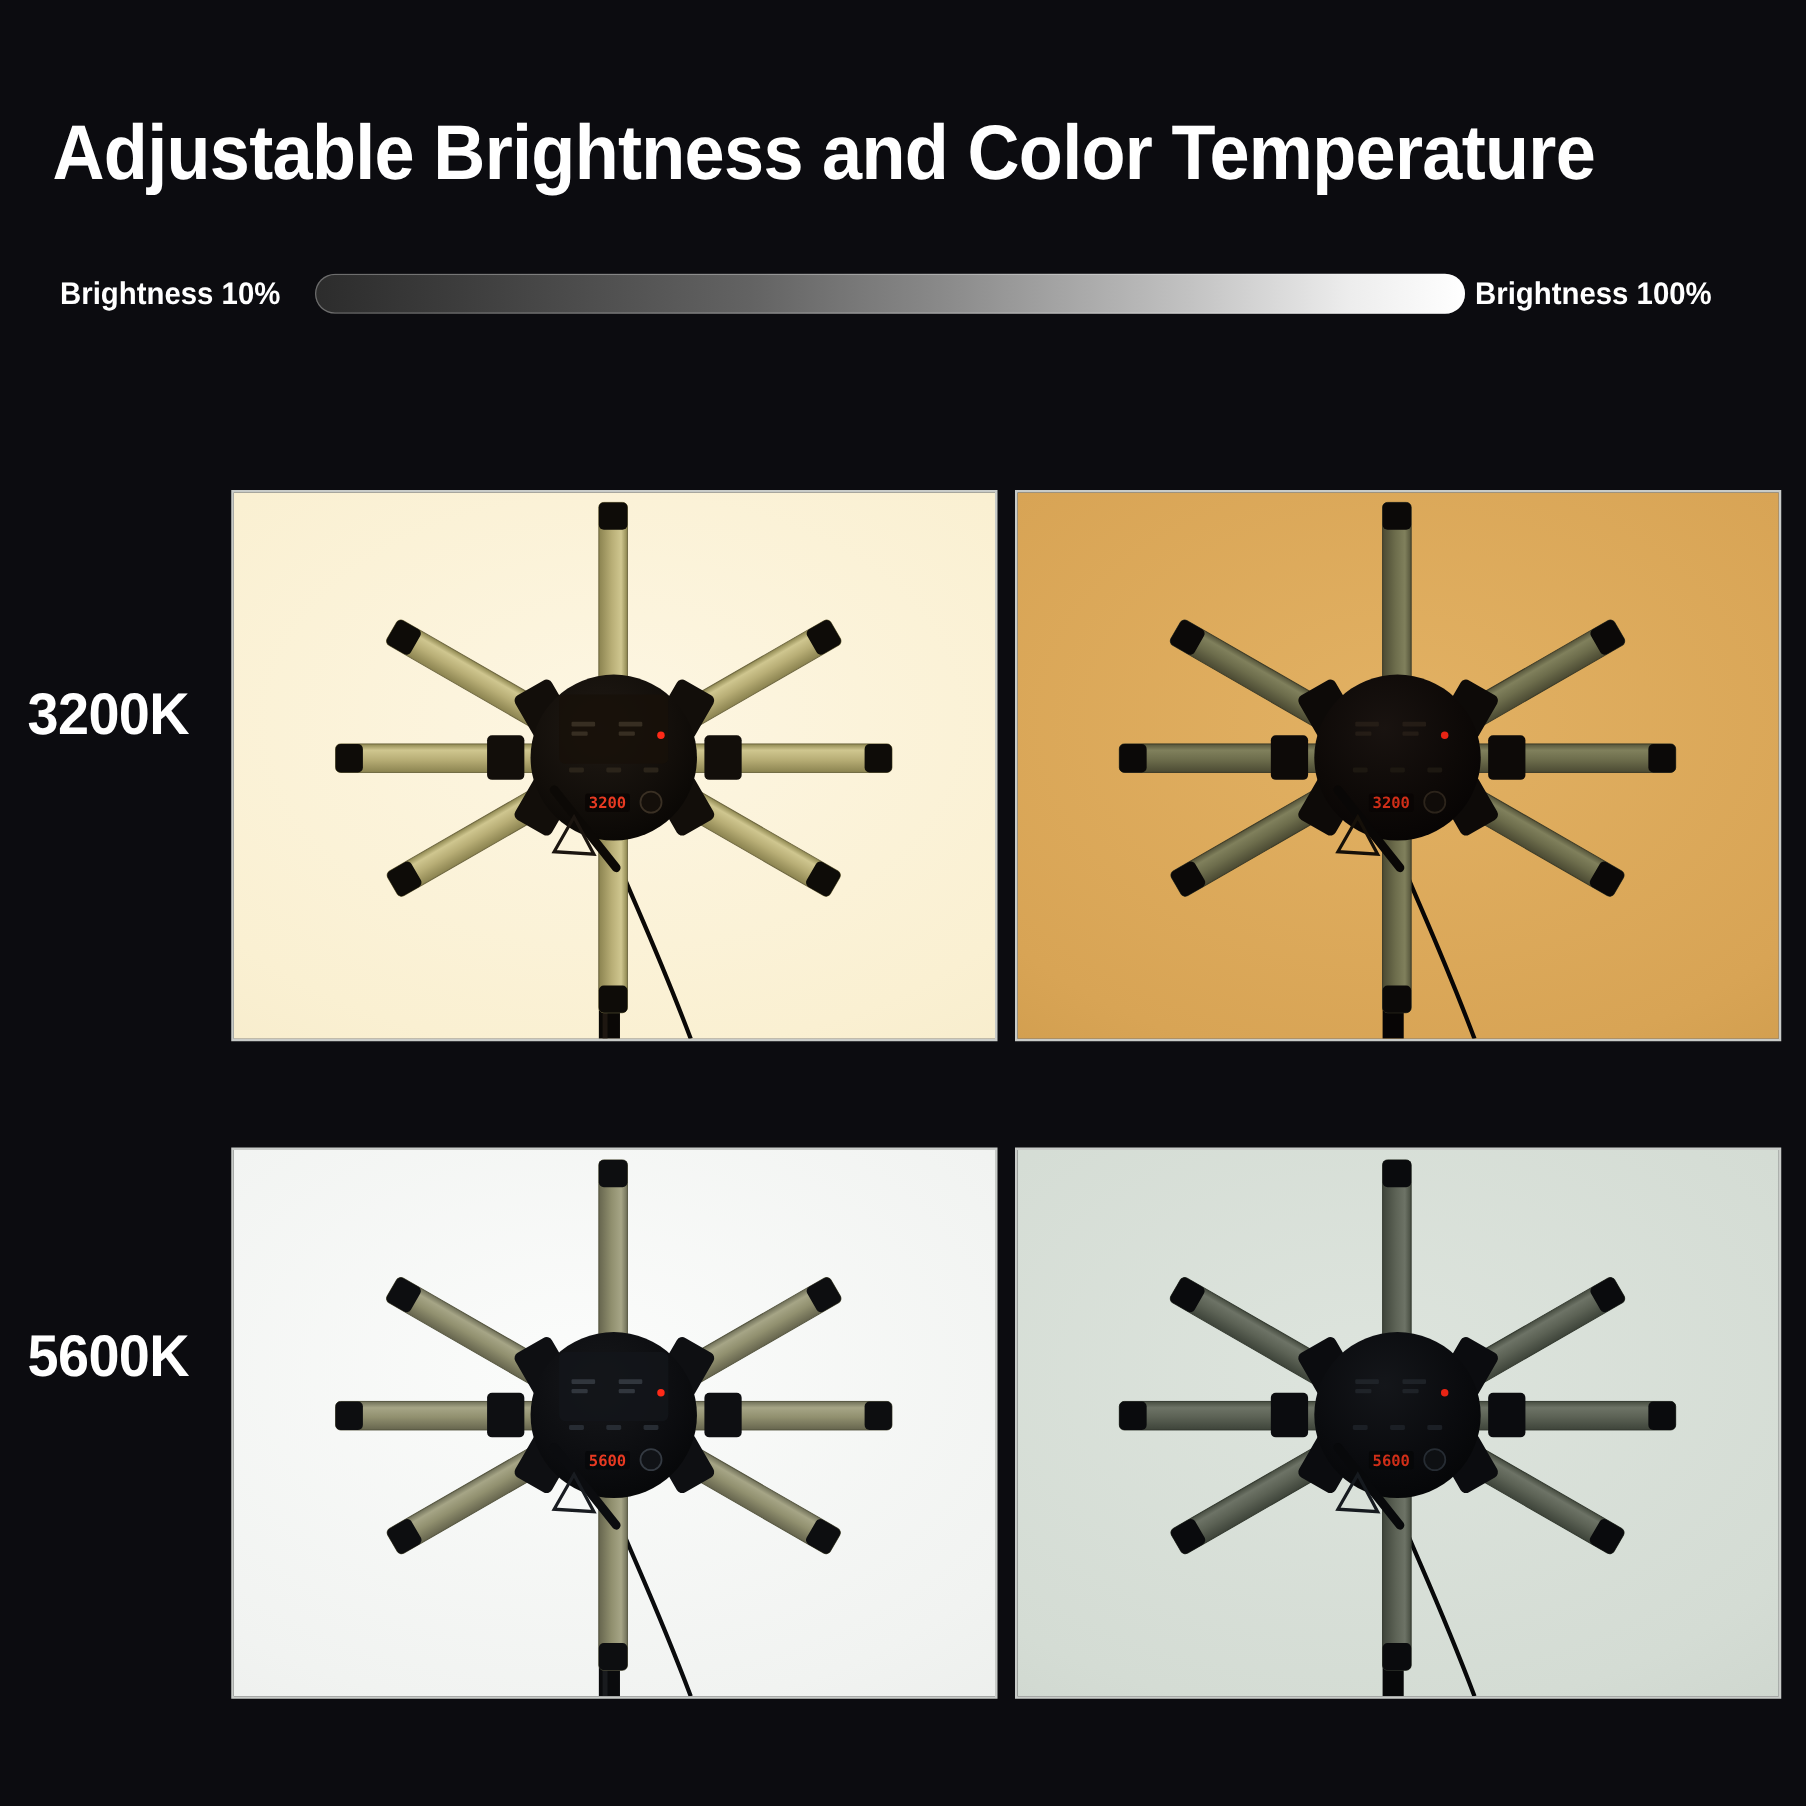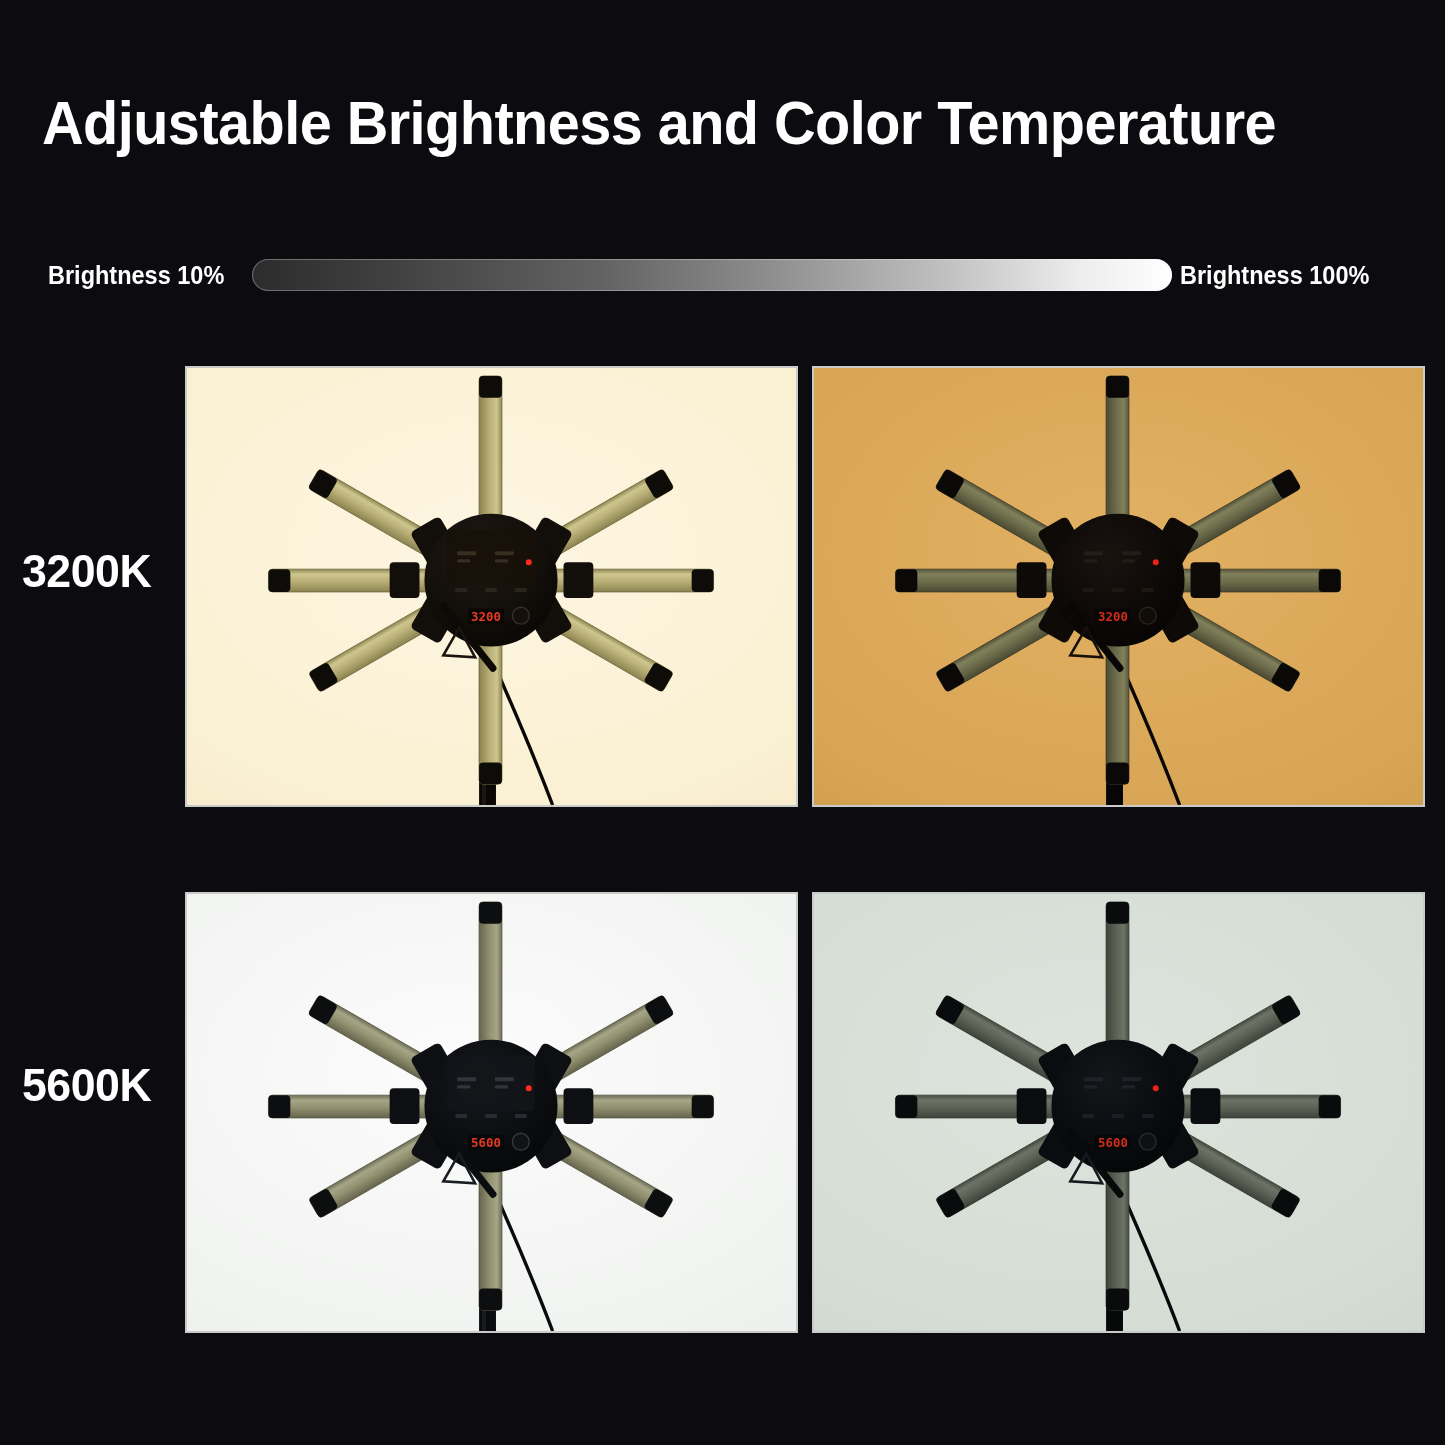--- a/index.html
+++ b/index.html
@@ -18,21 +18,21 @@
     font-size:62px;line-height:68px;
     font-weight:700;
     letter-spacing:-0.6px;
     transform:scaleX(0.93);
     transform-origin:left center;
     white-space:nowrap;
   }
 
   
   .bright-row{
-    position:absolute;left:0;top:215px;width:1445px;height:42px;margin-top:40px;
+    position:absolute;left:0;top:215px;width:1445px;height:42px;
   }
   .bright-label{
     position:absolute;top:0;height:40px;line-height:40px;
     color:#ffffff;font-size:25px;font-weight:700;
     transform:scaleX(0.94);white-space:nowrap;
   }
   .bright-label.left{left:48px;transform-origin:left center;}
   .bright-label.right{left:1180px;transform-origin:left center;}
 
   .bright-bar{
@@ -54,20 +54,21 @@
   .k-label.r1{top:543px;}
   .k-label.r2{top:1057px;}
 
   
   .panel{
     position:absolute;
     width:613px;height:441px;
     border:2px solid #c8cbc8;
     box-sizing:border-box;
     overflow:hidden;
+    margin-top:26px;
   }
   .panel.c1{left:185px;}
   .panel.c2{left:812px;}
   .panel.r1{top:366px;}
   .panel.r2{top:892px;}
 
   
   .bg-warm-bright{background:radial-gradient(ellipse 120% 110% at 50% 42%,#fdf6e2 0%,#faf0d2 55%,#f2e6c2 100%);}
   .bg-warm-dim  {background:radial-gradient(ellipse 120% 115% at 50% 42%,#e2b163 0%,#d8a455 55%,#c2903f 100%);}
   .bg-cool-bright{background:radial-gradient(ellipse 125% 115% at 45% 40%,#fbfcfb 0%,#f1f3f1 55%,#e4e7e4 100%);}

